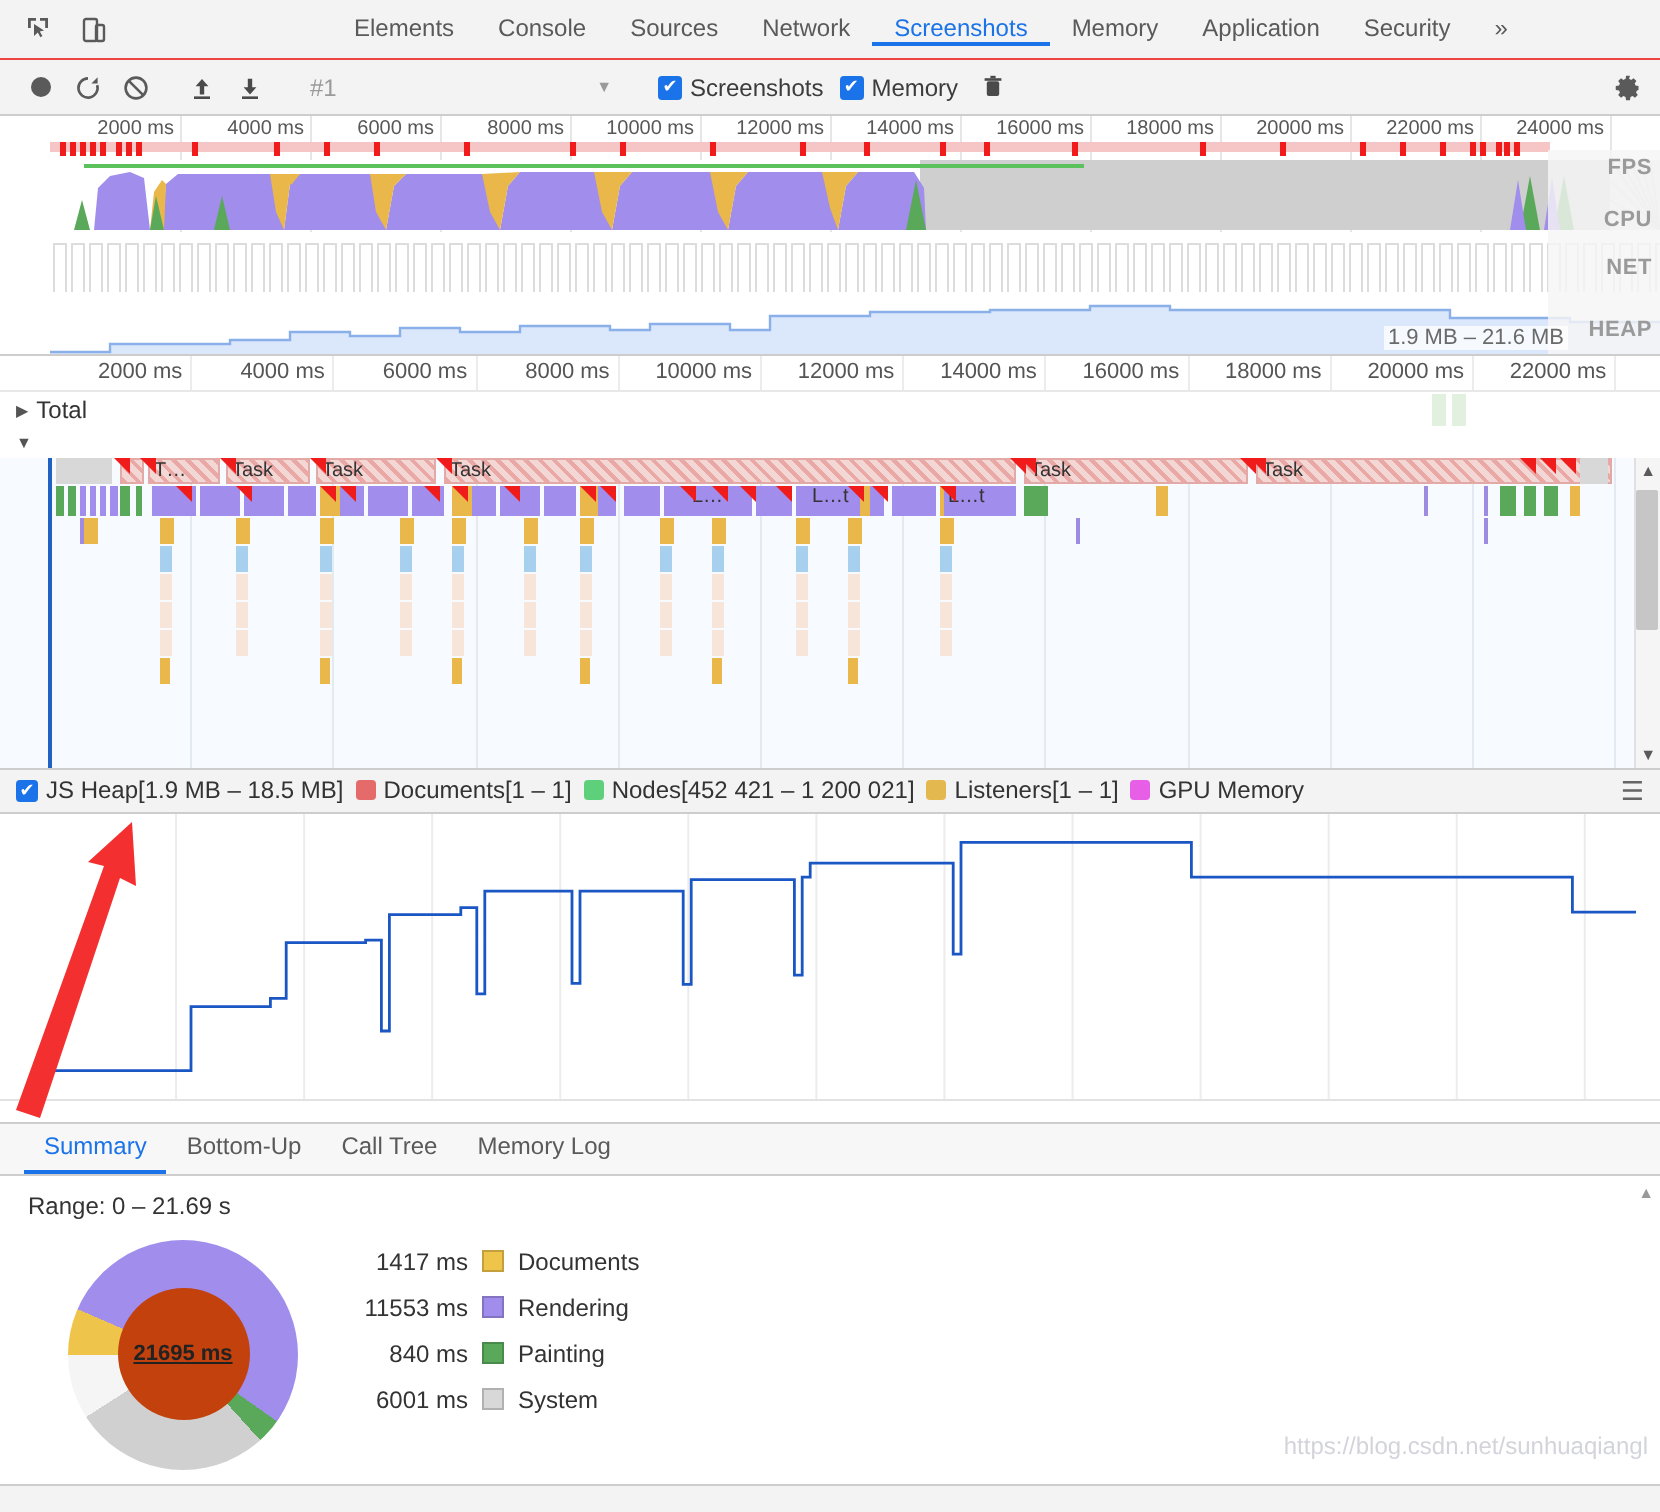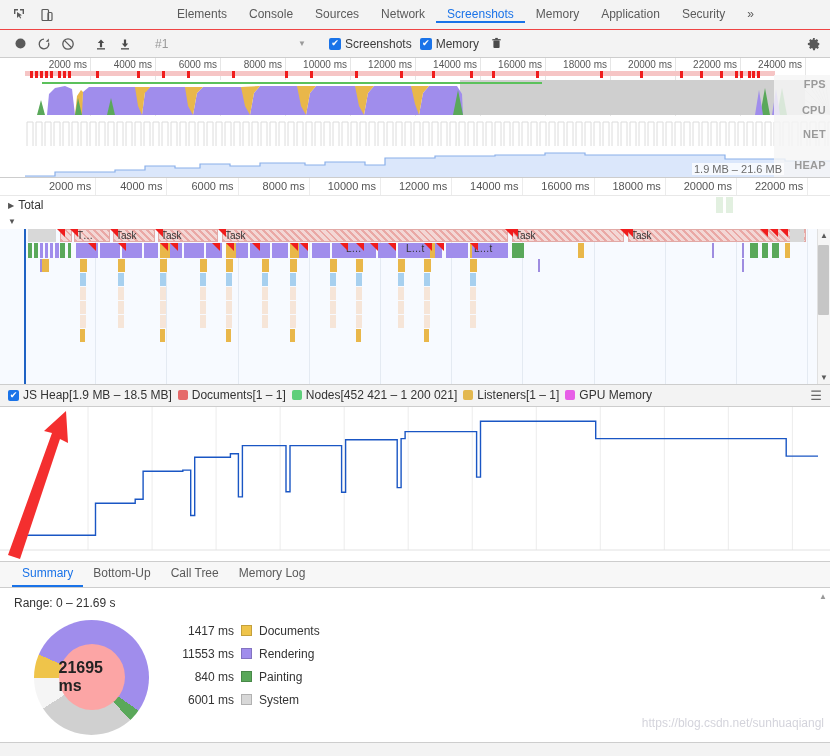--- a/index.html
+++ b/index.html
@@ -130,23 +130,23 @@
   .drawer { flex: 1 1 auto; display: flex; flex-direction: column; background: #fff; position: relative; min-height: 0; }
   .dr-tabs { flex: 0 0 26px; display: flex; align-items: stretch; background: #f7f7f7; border-bottom: 1px solid #cdcdcd; padding-left: 12px; }
   .dr-tab { padding: 0 10px; display: flex; align-items: center; font-size: 12px; color: #5a5a5a; cursor: pointer; border-bottom: 2px solid transparent; }
   .dr-tab.active { color: #1a73e8; border-bottom: 2px solid #1a73e8; }
   .dr-body { flex: 1 1 auto; position: relative; overflow: hidden; }
   .dr-range { position: absolute; left: 14px; top: 8px; font-size: 12px; color: #333; }
   .donutwrap { position: absolute; left: 34px; top: 32px; width: 115px; height: 115px; }
   .donut { width: 115px; height: 115px; border-radius: 50%; }
   .donut-hole {
     position: absolute; left: 50%; top: 50%; transform: translate(-50%,-50%);
-    width: 66px; height: 66px; background: #fca5a5; border-radius: 50%;
+    width: 66px; height: 66px; background: #c2410c; border-radius: 50%;
     display: flex; align-items: center; justify-content: center;
-    font-size: 16px; font-weight: bold; color: #222;
+    font-size: 11px; font-weight: bold; color: #222; text-decoration: underline;
   }
   .legend { position: absolute; left: 168px; top: 36px; display: flex; flex-direction: column; gap: 9px; }
   .lg-row { display: flex; align-items: center; gap: 7px; font-size: 12px; }
   .lg-val { width: 66px; text-align: right; color: #333; }
   .lg-sw { width: 11px; height: 11px; border: 1px solid rgba(0,0,0,.18); }
   .lg-name { color: #333; }
   .dr-scrollarrow { position: absolute; right: 3px; top: 4px; font-size: 8px; color: #999; }
   .blocking {
     position: absolute; left: 0; right: 0; bottom: 0; height: 26px;
     border-top: 1px solid #e0e0e0; display: flex; align-items: center;

